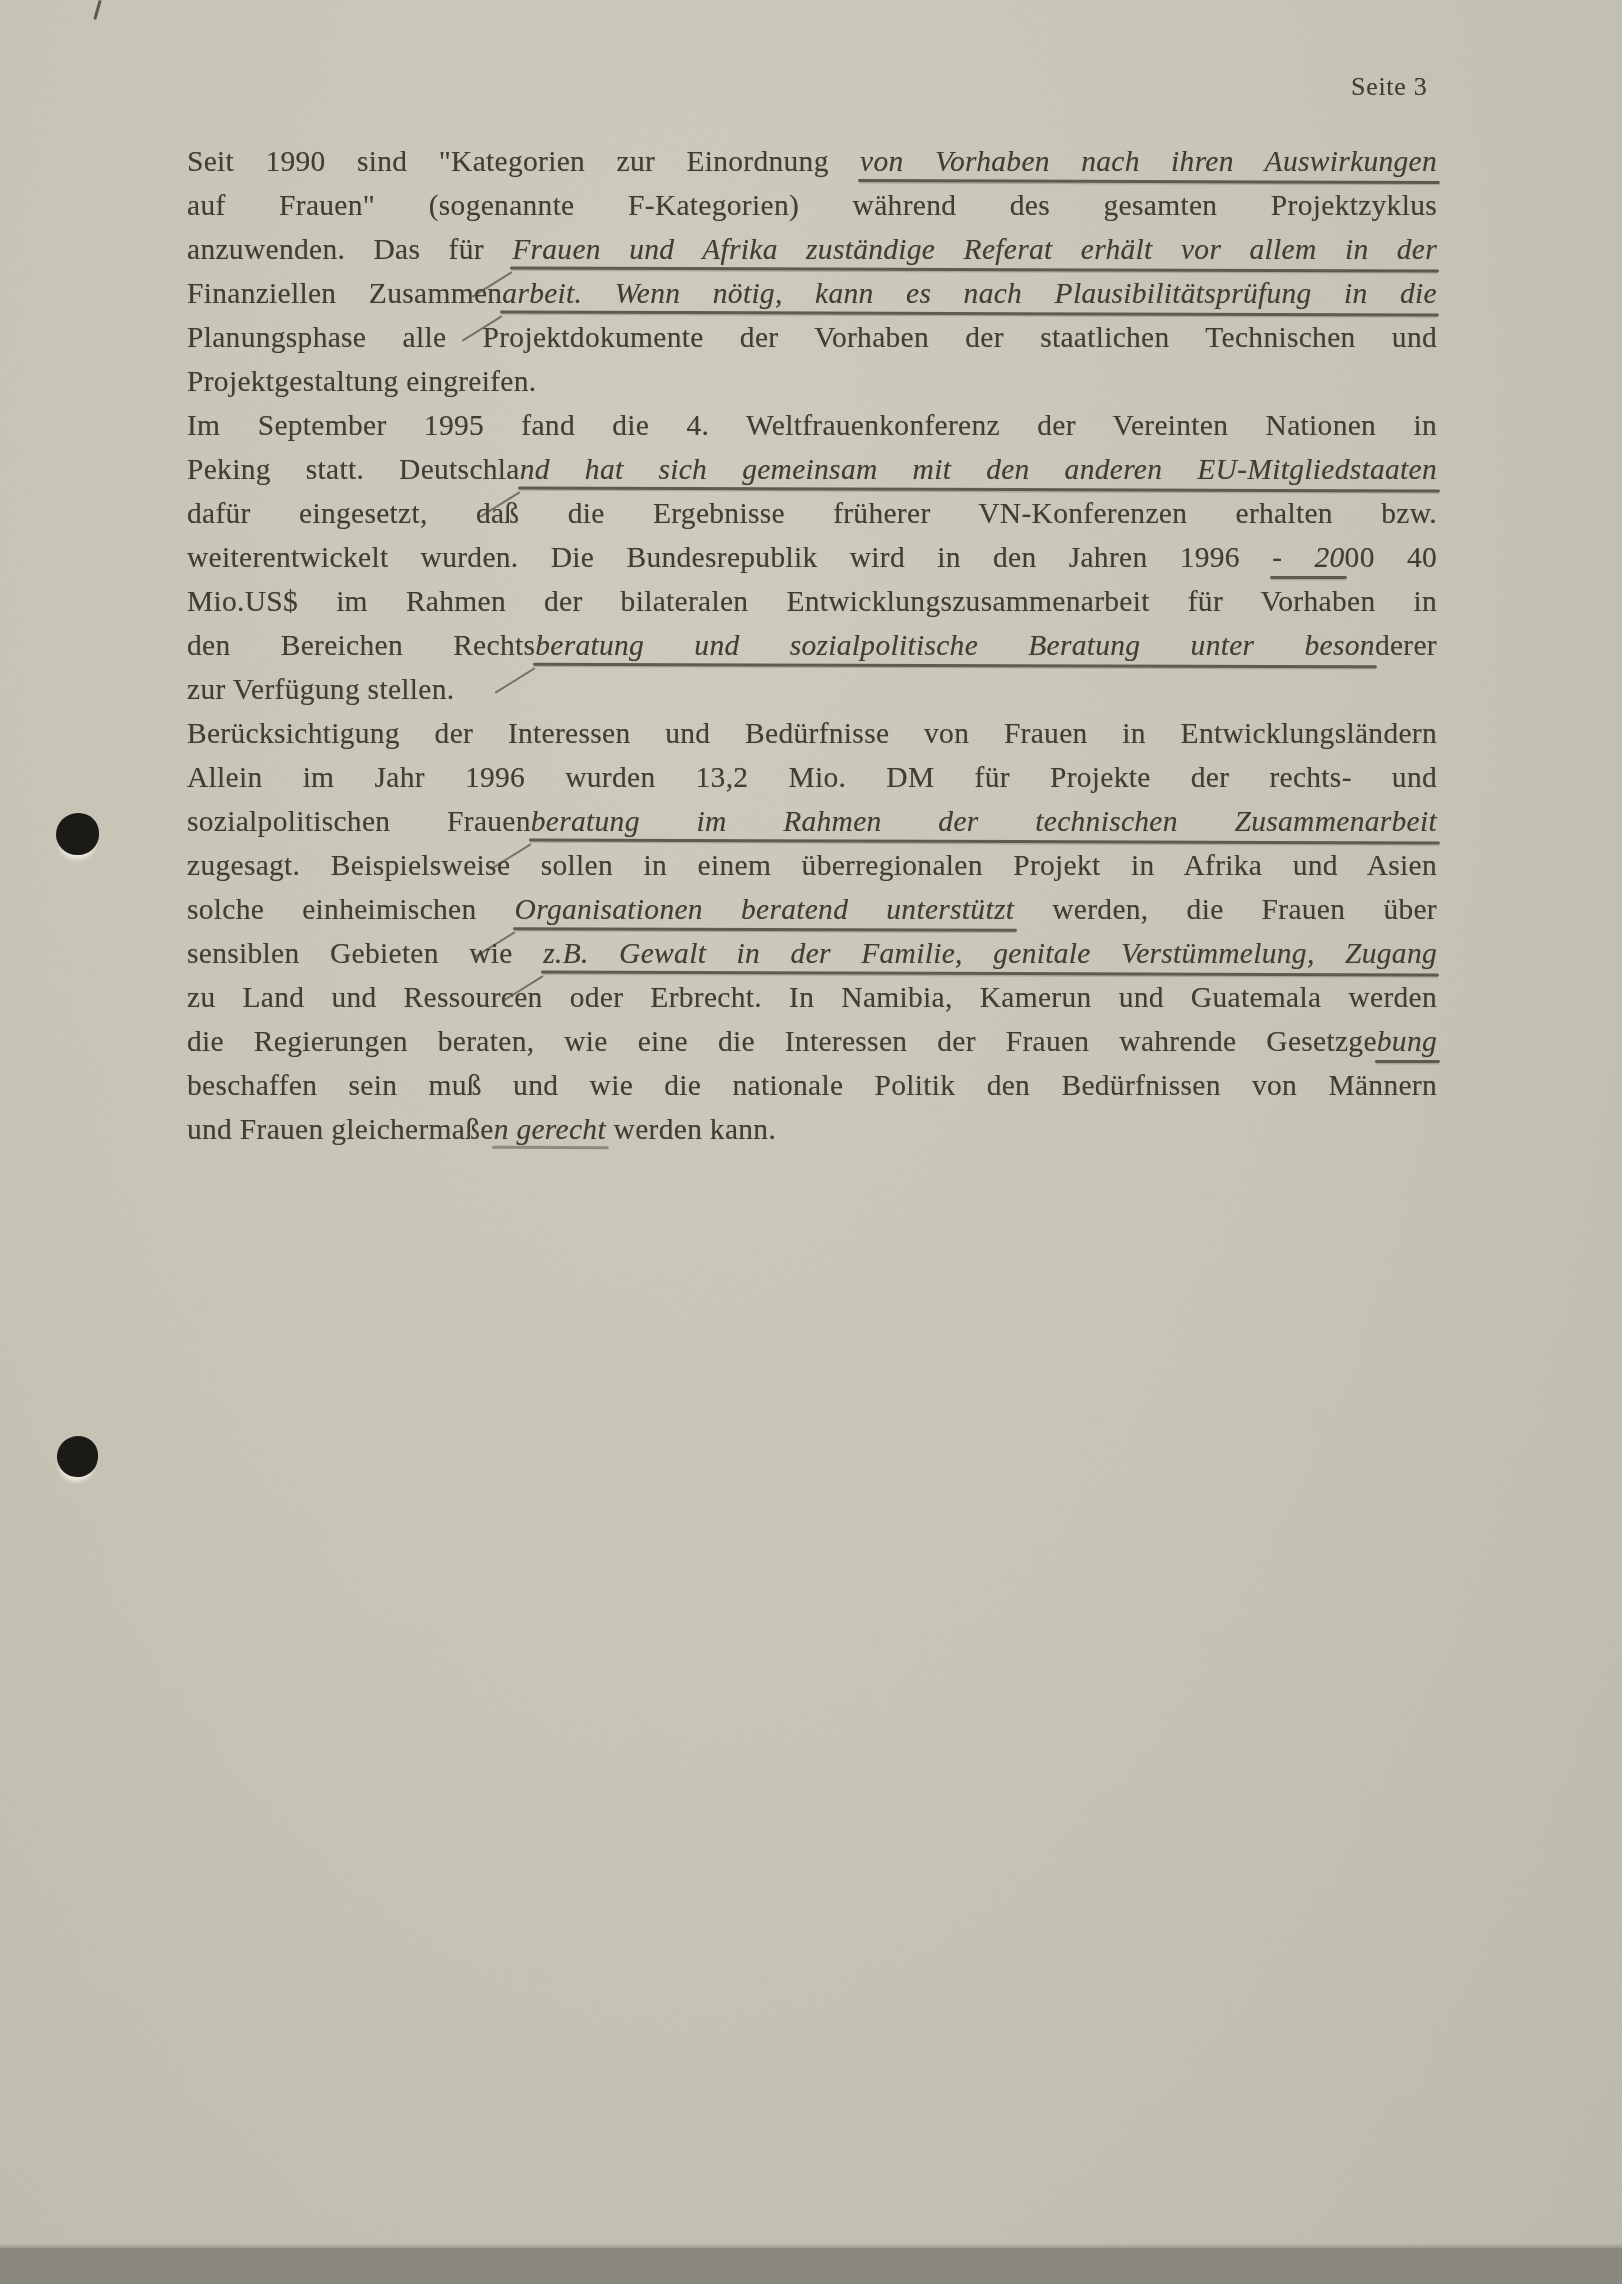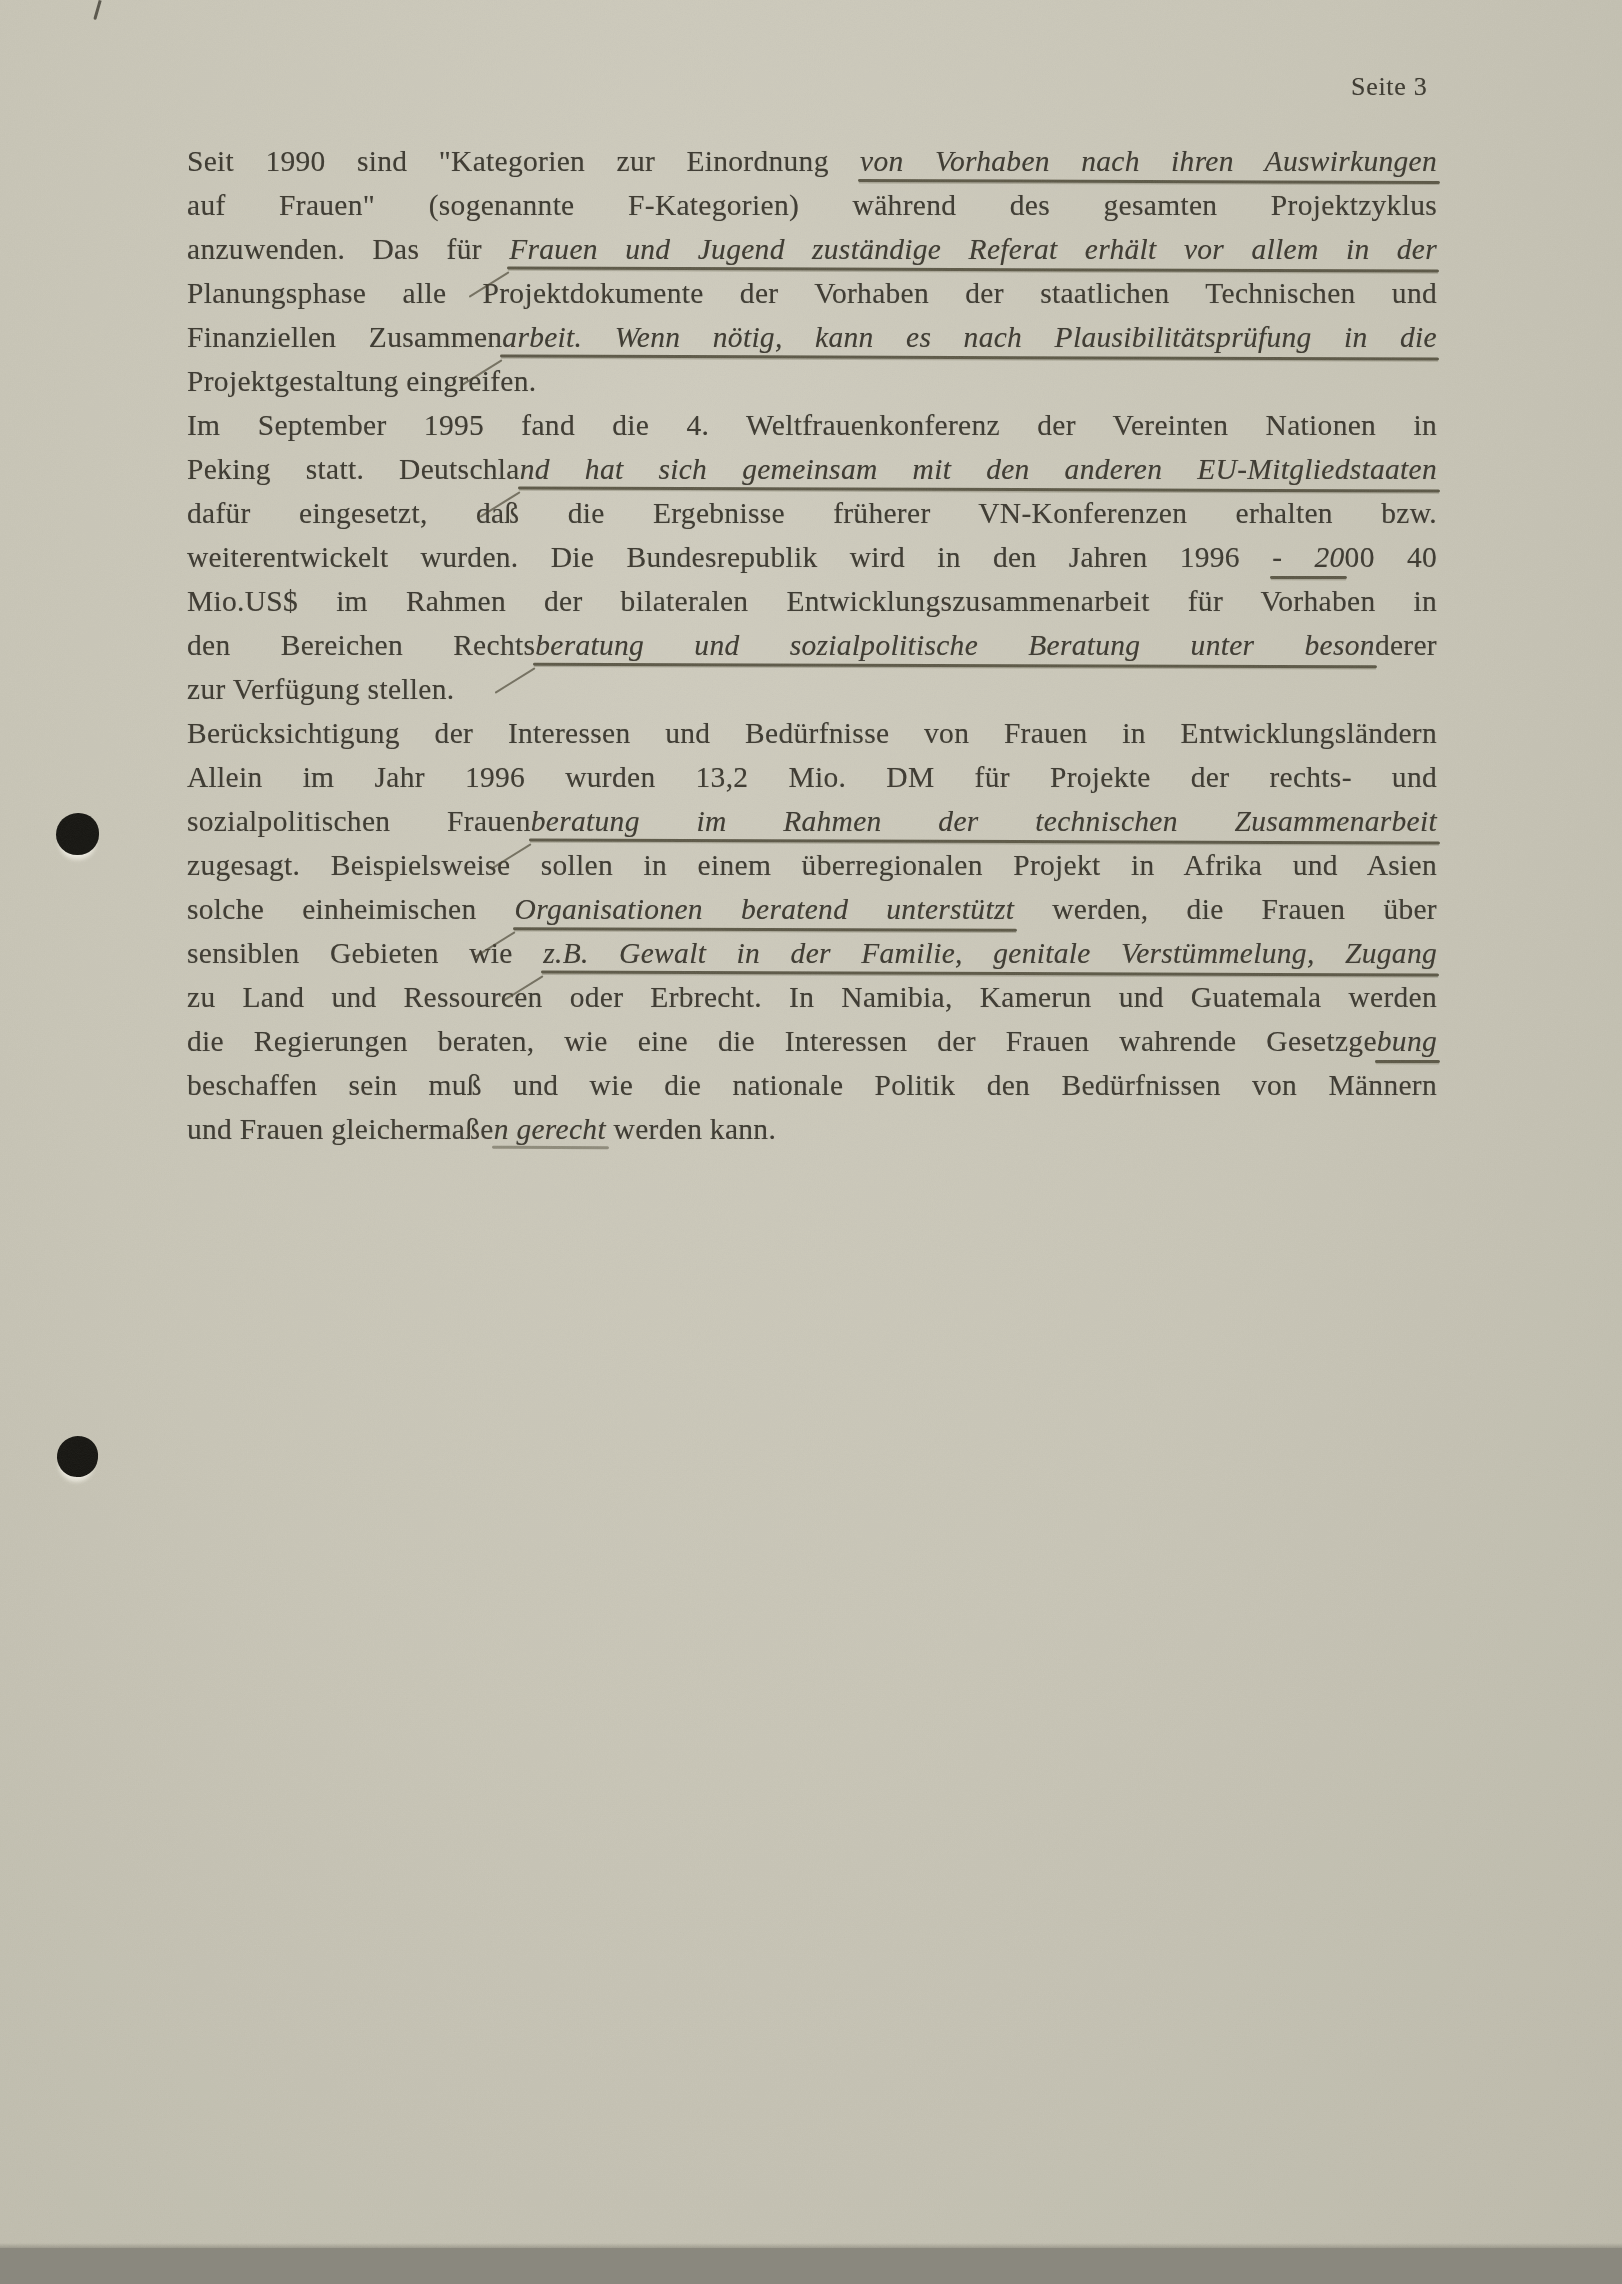--- a/index.html
+++ b/index.html
@@ -101,23 +101,23 @@
 
 <div class="page">
 
   <div class="corner-mark"></div>
 
   <div class="page-label">Seite 3</div>
 
   <div class="textblock">
       <div class="line"><span>Seit 1990 sind "Kategorien zur Einordnung </span><span class="u">von Vorhaben nach ihren Auswirkungen</span></div>
       <div class="line"><span>auf Frauen" (sogenannte F-Kategorien) während des gesamten Projektzyklus</span></div>
-      <div class="line"><span>anzuwenden. Das für </span><span class="u tail">Frauen und Jugend zuständige Referat erhält vor allem in der</span></div>
+      <div class="line"><span>anzuwenden. Das für </span><span class="u tail">Frauen und Afrika zuständige Referat erhält vor allem in der</span></div>
+      <div class="line"><span>Finanziellen Zusammen</span><span class="u tail">arbeit. Wenn nötig, kann es nach Plausibilitätsprüfung in die</span></div>
       <div class="line"><span>Planungsphase alle Projektdokumente der Vorhaben der staatlichen Technischen und</span></div>
-      <div class="line"><span>Finanziellen Zusammen</span><span class="u tail">arbeit. Wenn nötig, kann es nach Plausibilitätsprüfung in die</span></div>
       <div class="line last"><span>Projektgestaltung eingreifen.</span></div>
       <div class="line"><span>Im September 1995 fand die 4. Weltfrauenkonferenz der Vereinten Nationen in</span></div>
       <div class="line"><span>Peking statt. Deutschla</span><span class="u tail">nd hat sich gemeinsam mit den anderen EU-Mitgliedstaaten</span></div>
       <div class="line"><span>dafür eingesetzt, daß die Ergebnisse früherer VN-Konferenzen erhalten bzw.</span></div>
       <div class="line"><span>weiterentwickelt wurden. Die Bundesrepublik wird in den Jahren 1996 </span><span class="u">- 20</span><span>00 40</span></div>
       <div class="line"><span>Mio.US$ im Rahmen der bilateralen Entwicklungszusammenarbeit für Vorhaben in</span></div>
       <div class="line"><span>den Bereichen Rechts</span><span class="u tail">beratung und sozialpolitische Beratung unter beson</span><span>derer</span></div>
       <div class="line last"><span>zur Verfügung stellen.</span></div>
       <div class="line"><span>Berücksichtigung der Interessen und Bedürfnisse von Frauen in Entwicklungsländern</span></div>
       <div class="line"><span>Allein im Jahr 1996 wurden 13,2 Mio. DM für Projekte der rechts- und</span></div>

